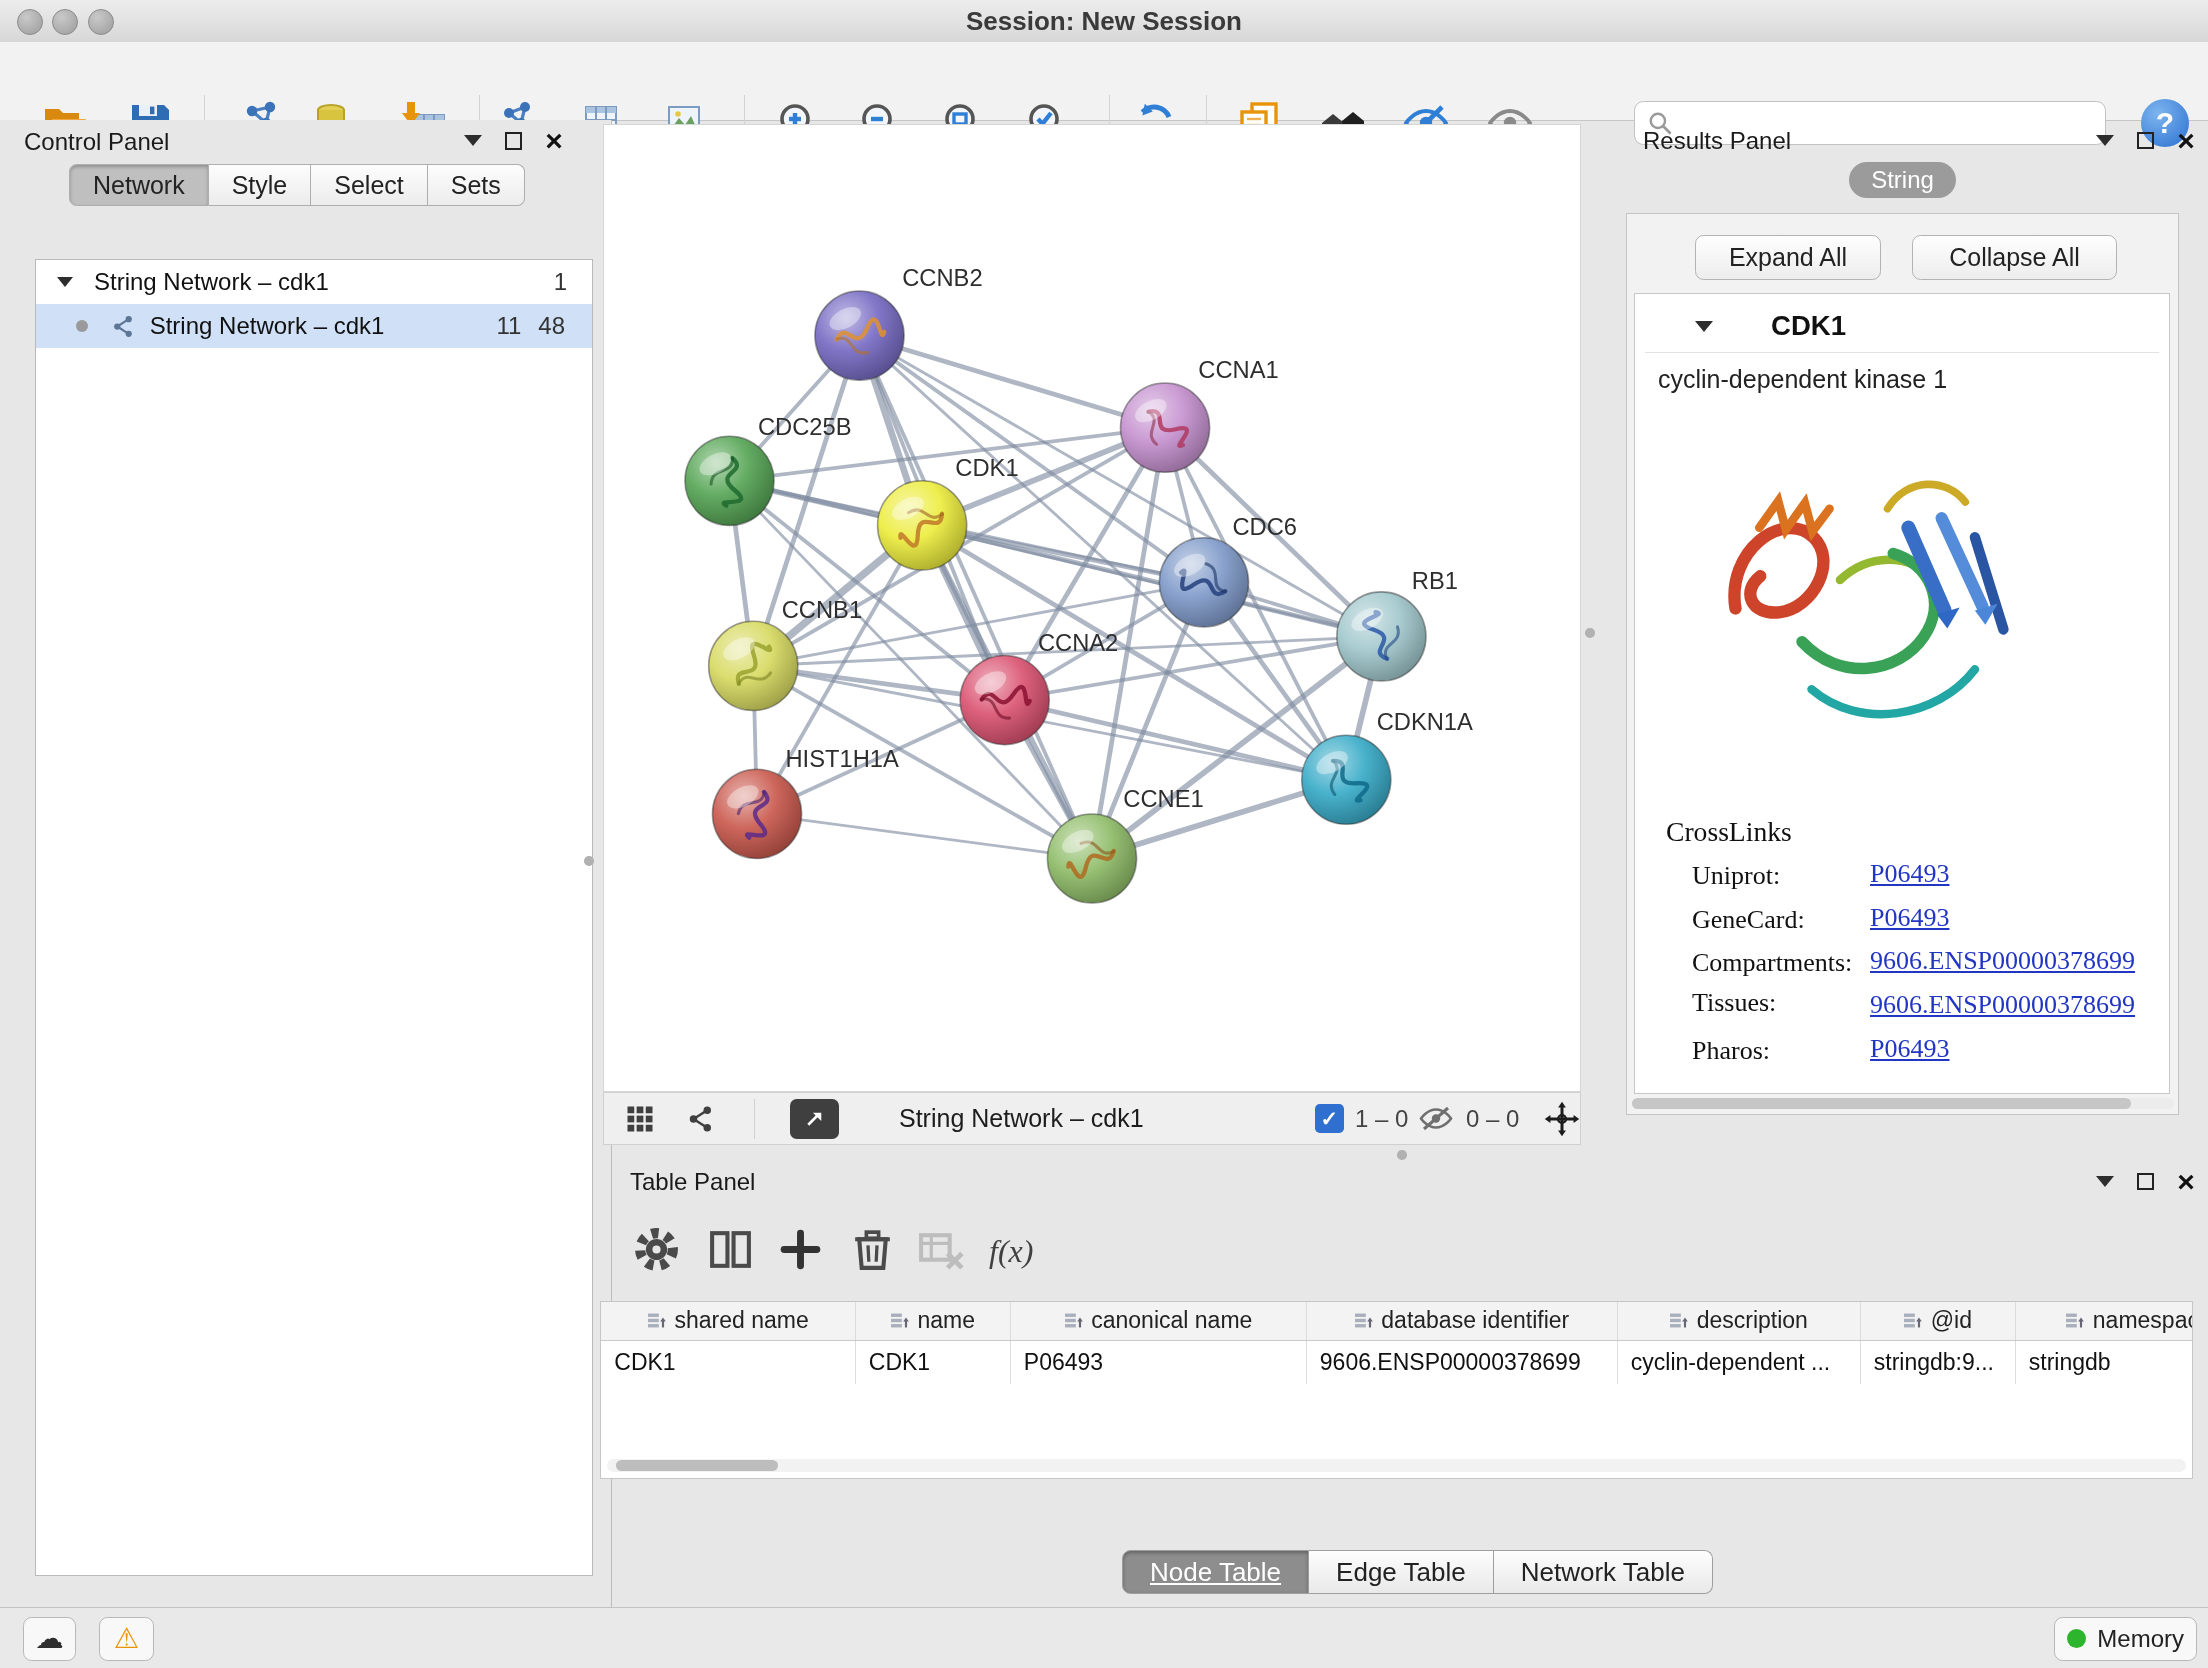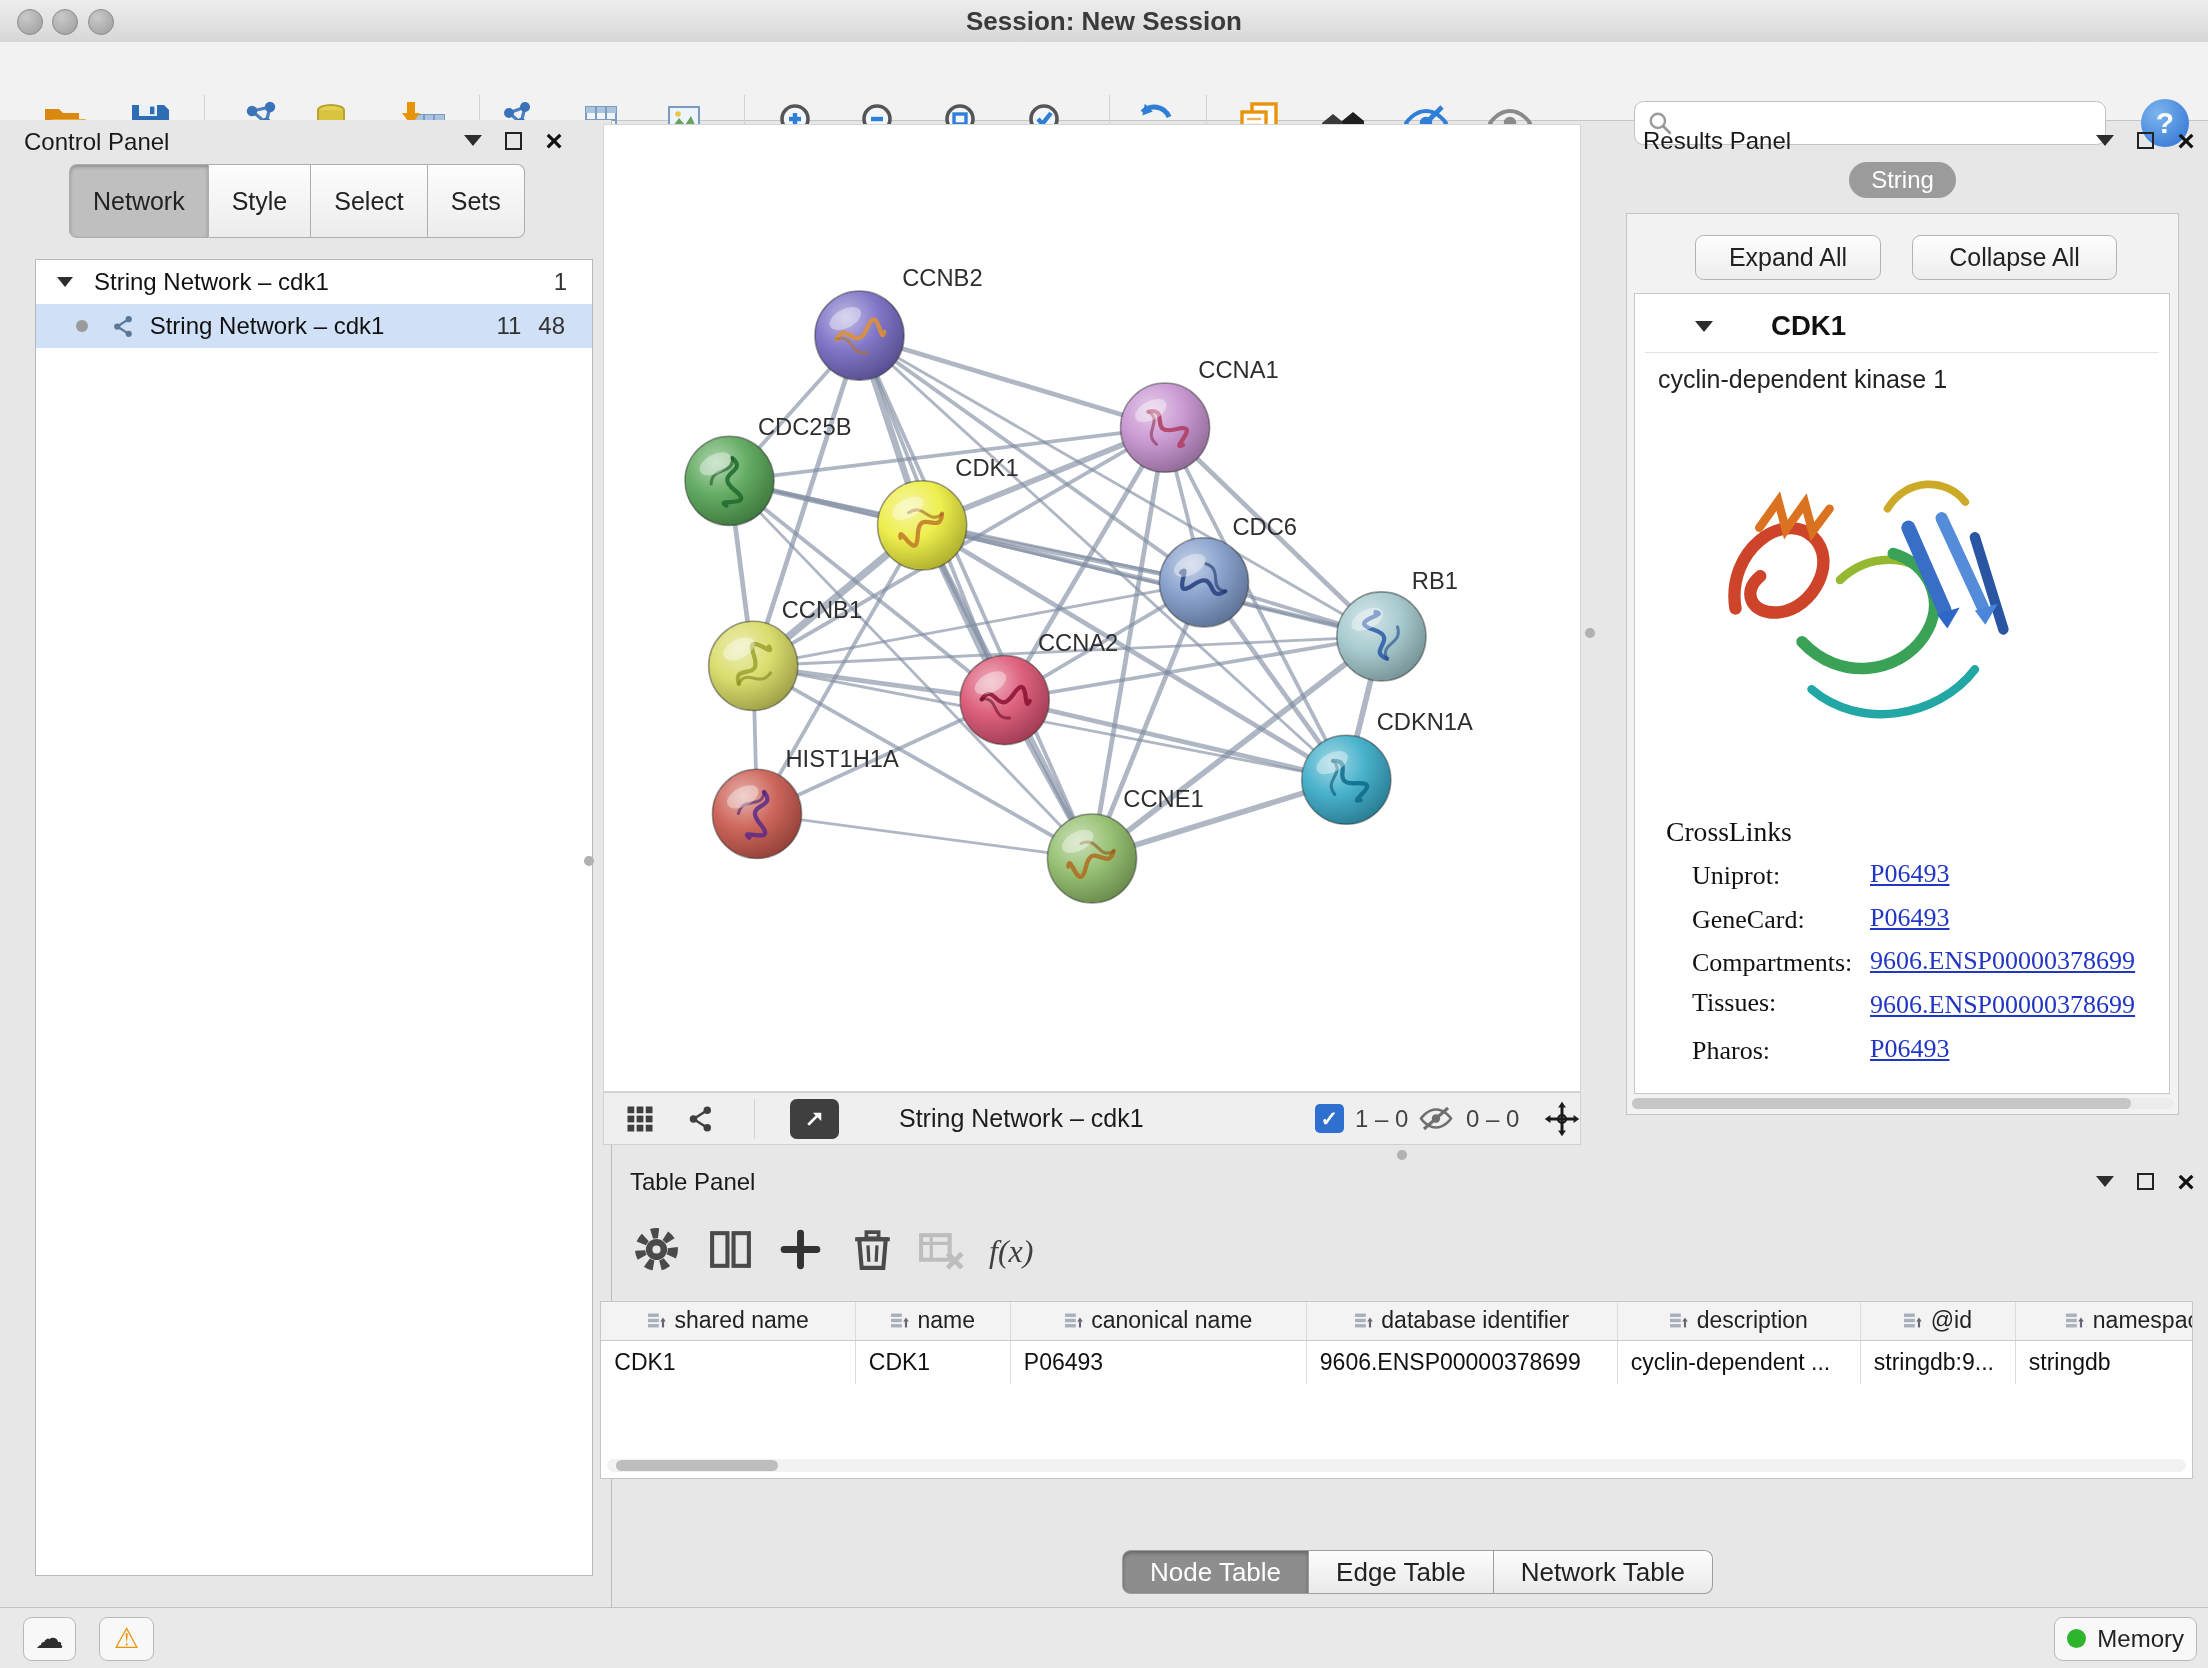--- a/index.html
+++ b/index.html
@@ -28,21 +28,21 @@
 
   
   .phead{font-size:24px;color:#1a1a1a;}
   .panelicons{position:absolute;display:flex;align-items:center;gap:23px;}
   .tri-down{width:0;height:0;border-left:9.5px solid transparent;border-right:9.5px solid transparent;border-top:11.4px solid #2d2d2d;}
   .floatbox{width:13.3px;height:13.3px;border:2.9px solid #222;}
   .xicon{font-size:30px;font-weight:bold;color:#111;line-height:19px;}
 
   
   .cpanel{position:absolute;left:0;top:120px;width:612px;height:1488px;background:#e7e7e7;border-right:1px solid #bdbdbd;box-sizing:border-box;}
-  .ctab{height:40px;display:flex;align-items:center;justify-content:center;padding:16px 23px;
+  .ctab{height:40px;display:flex;align-items:center;justify-content:center;padding:0 23px;
     border:1px solid #aeaeae;border-left:none;background:linear-gradient(#fdfdfd,#ececec);font-size:25px;}
   .ctab.first{border-left:1px solid #aeaeae;border-radius:7.6px 0 0 7.6px;}
   .ctab.last{border-radius:0 7.6px 7.6px 0;}
   .ctab.sel{background:#bfbfbf;box-shadow:inset 0 1.9px 3.8px rgba(0,0,0,.25);}
   .treebox{position:absolute;left:35px;right:18px;top:139px;bottom:32px;background:#fff;border:1px solid #b9b9b9;}
   .trow{height:44px;display:flex;align-items:center;font-size:24px;color:#111;}
   .trow.sel{background:#cfe0f7;}
 
   
   .netcanvas{position:absolute;left:603px;top:124px;width:978px;height:968px;background:#fff;border:1px solid #d6d6d6;box-sizing:border-box;}
@@ -60,21 +60,21 @@
 
   
   .ttool{position:absolute;top:1225px;width:49px;height:49px;}
   table.nodetab{border-collapse:collapse;table-layout:fixed;font-size:23px;width:1661px;}
   table.nodetab th,table.nodetab td{border-right:1px solid #dcdcdc;padding:0 13.3px;white-space:nowrap;overflow:hidden;box-sizing:border-box;}
   table.nodetab thead th{background:#f3f3f3;border-bottom:1px solid #c9c9c9;font-weight:normal;height:38px;text-align:center;color:#222;}
   table.nodetab td{height:44px;text-align:left;color:#111;}
   .thwrap{display:inline-flex;align-items:center;gap:8.6px;}
   .btab{height:42px;display:flex;align-items:center;justify-content:center;padding:0 27px;
     border:1px solid #9e9e9e;border-left:none;background:linear-gradient(#fdfdfd,#e9e9e9);font-size:26px;}
-  .btab.first{border-left:1px solid #9e9e9e;border-radius:8.6px 0 0 8.6px;}
+  .btab.first{border-left:1px solid #9e9e9e;border-radius:8.6px 0 0 8.6px;text-decoration:underline;}
   .btab.last{border-radius:0 8.6px 8.6px 0;}
   .btab.sel{background:#8d8d8d;color:#fff;box-shadow:inset 0 1.9px 3.8px rgba(0,0,0,.3);}
 
   
   .statusbar{position:absolute;left:0;top:1607px;width:2208px;height:61px;background:#e9e9e9;border-top:1px solid #c2c2c2;box-sizing:border-box;}
   .sbtn{position:absolute;top:8.6px;height:42px;border:1px solid #b7b7b7;border-radius:8.6px;background:#f8f8f8;
     display:flex;align-items:center;justify-content:center;}
 </style>
 </head>
 <body>

